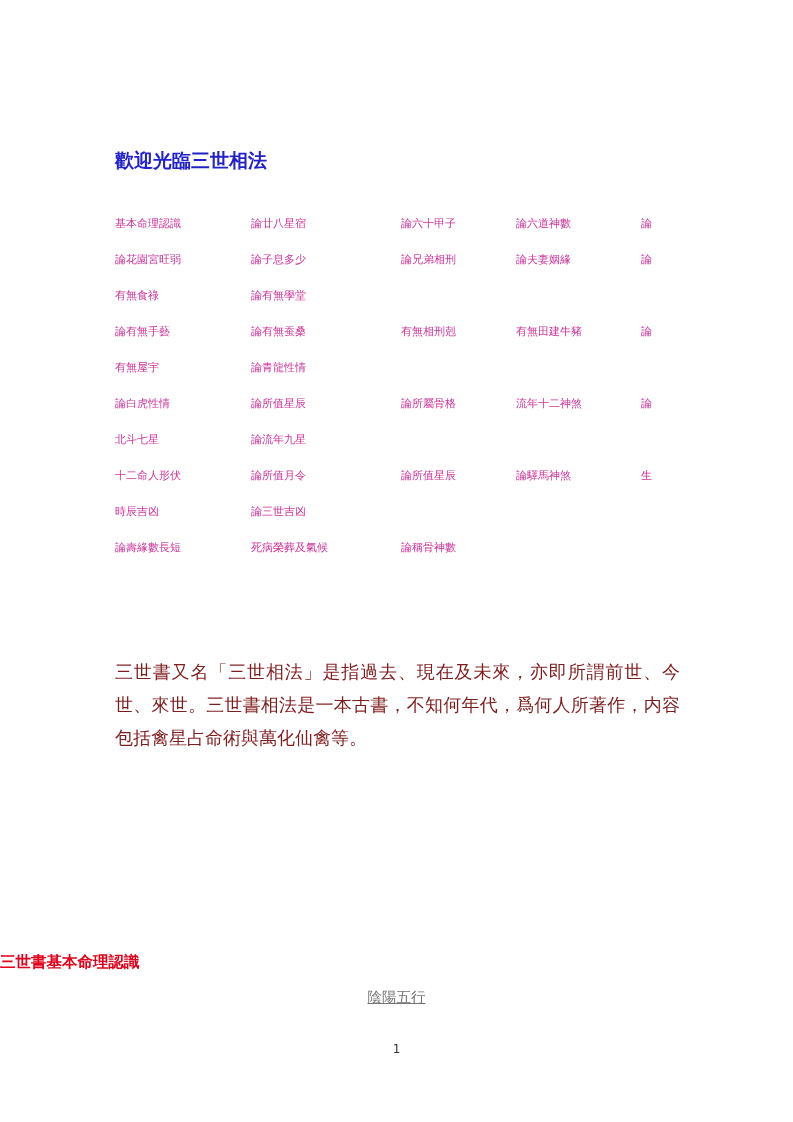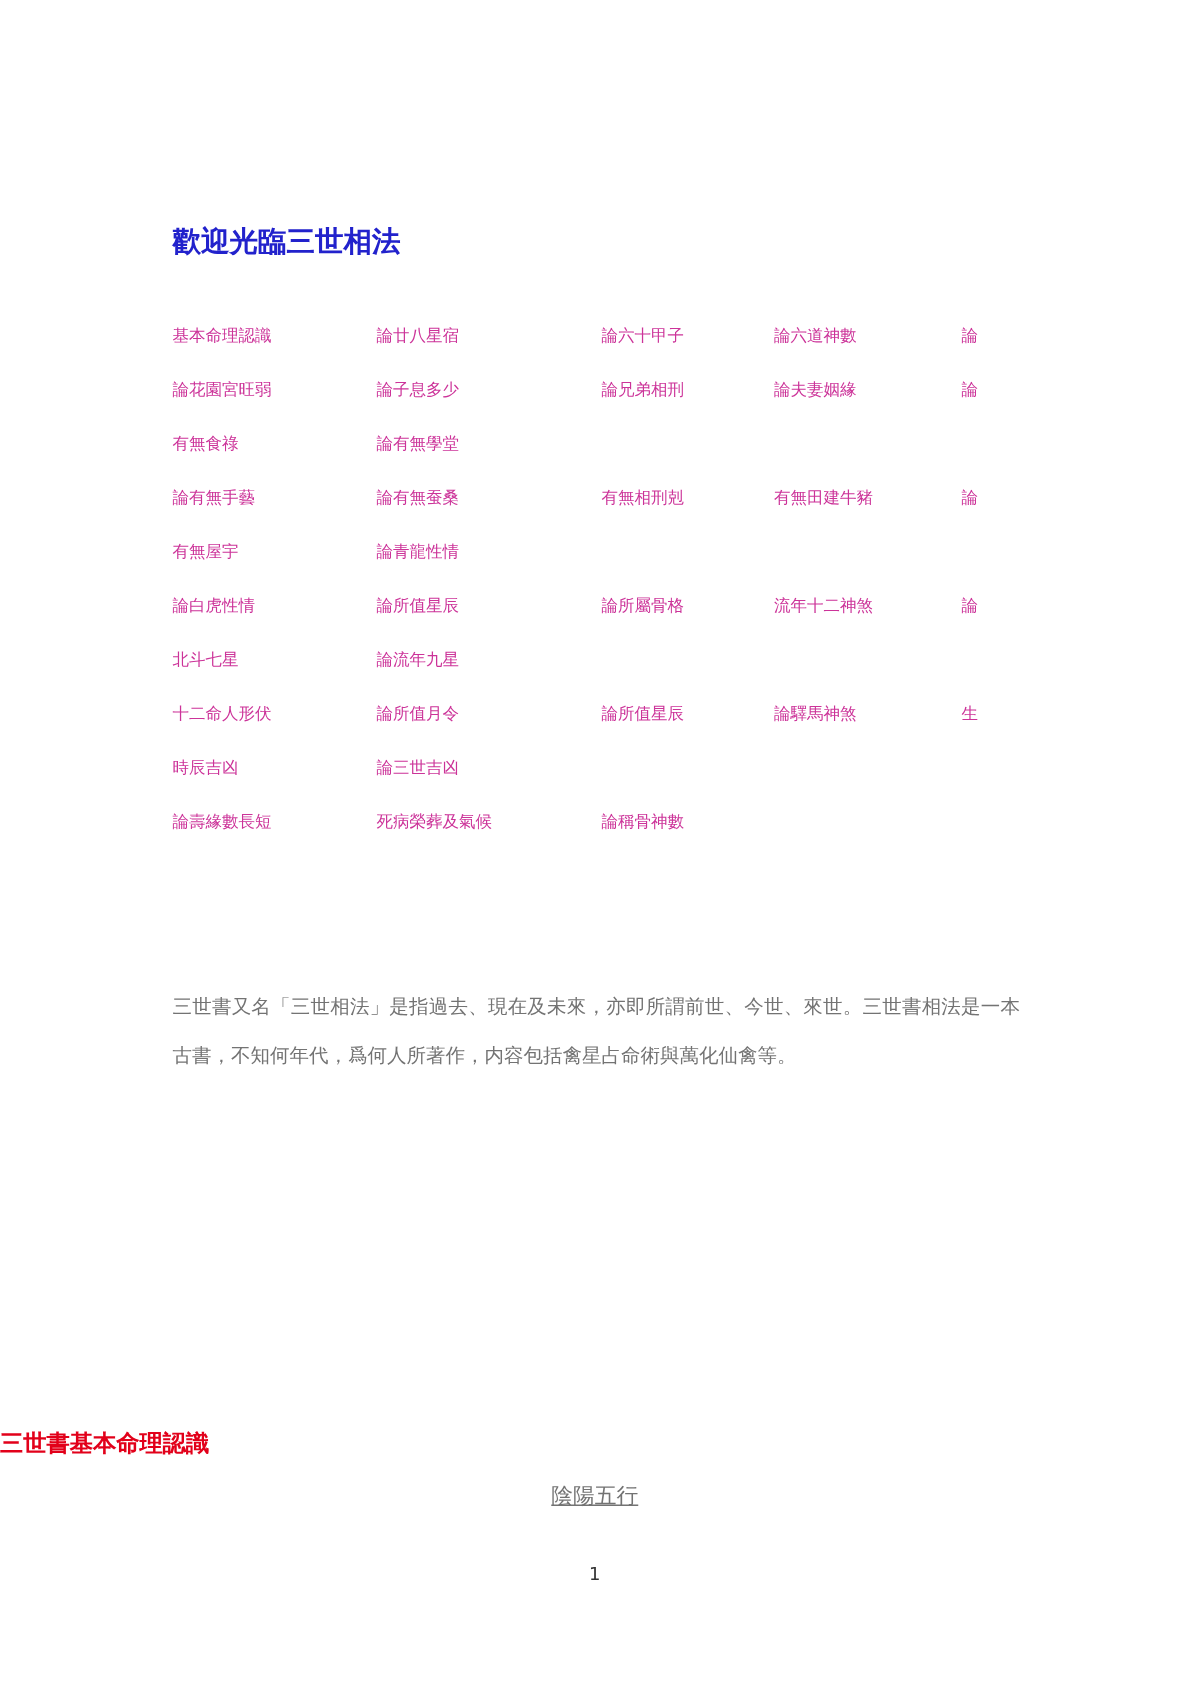--- a/index.html
+++ b/index.html
@@ -48,22 +48,22 @@
   .col2 { width: 150px; }
   .col3 { width: 115px; }
   .col4 { width: 125px; }
   .col5 { width: 44px; }
 
   .body-text {
     position: absolute;
     left: 115px;
     top: 655px;
     width: 565px;
-    font-size: 13px;
-    color: #737373;
+    font-size: 18px;
+    color: #7f1d1d;
     line-height: 33px;
     text-align: justify;
     text-justify: inter-character;
   }
   .body-text p {
     margin: 0;
   }
   .indent {
     text-indent: 29px;
   }

